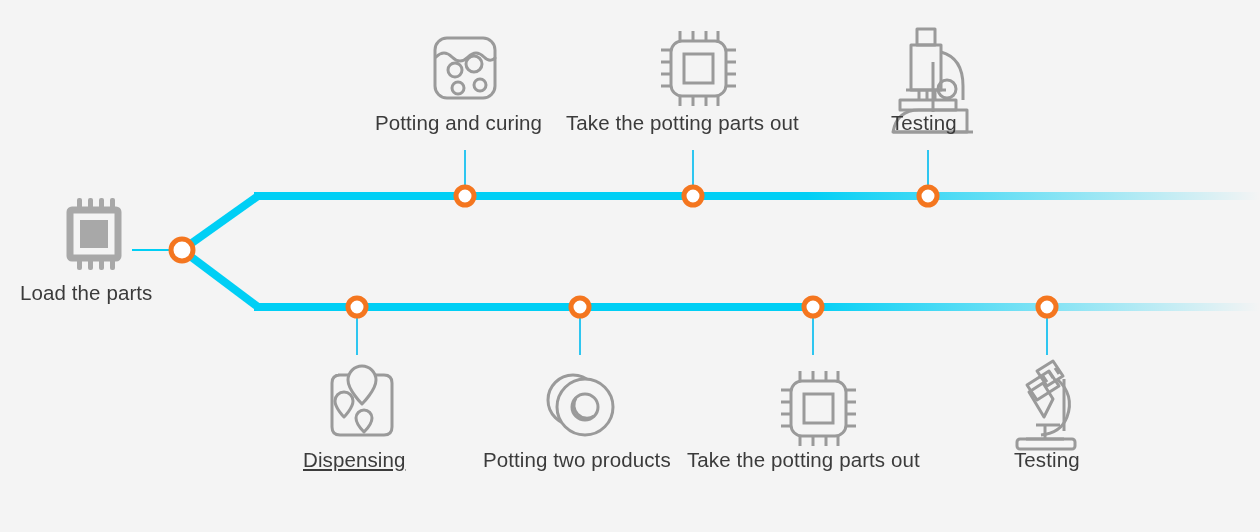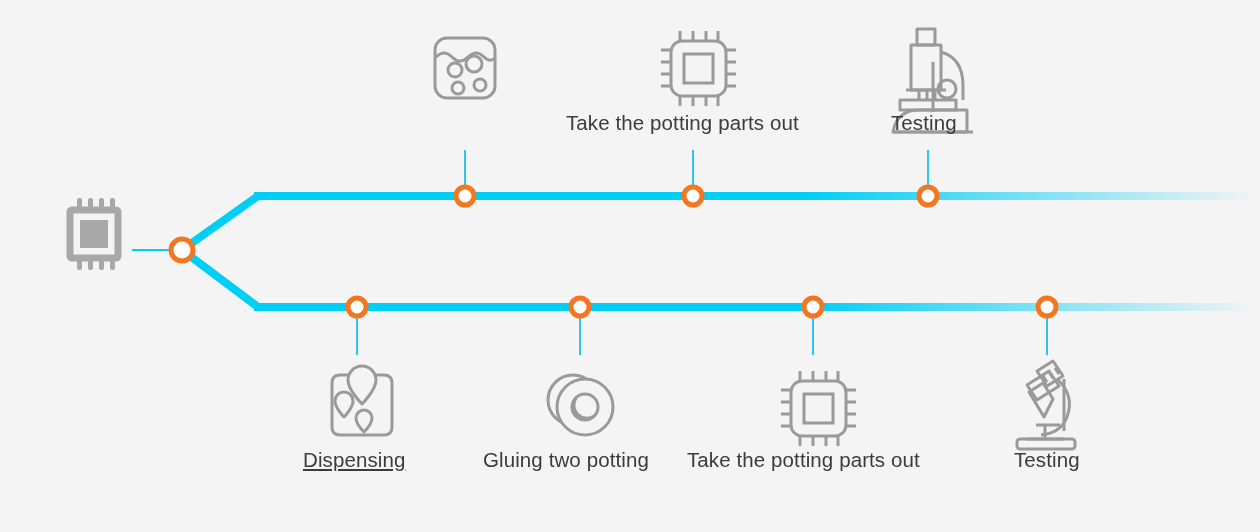--- a/index.html
+++ b/index.html
@@ -156,22 +156,24 @@
         <circle cx="580" cy="307" r="9" fill="#ffffff" stroke="#f4761f" stroke-width="5"></circle>
       </g>
     <g>
         <circle cx="813" cy="307" r="9" fill="#ffffff" stroke="#f4761f" stroke-width="5"></circle>
       </g>
     <g>
         <circle cx="1047" cy="307" r="9" fill="#ffffff" stroke="#f4761f" stroke-width="5"></circle>
       </g>
   </svg>
 
+  <div class="lbl" style="left:20px;top:283px;">Load the parts</div>
 
+  <div class="lbl" style="left:375px;top:113px;">Potting and curing</div>
   <div class="lbl" style="left:566px;top:113px;">Take the potting parts out</div>
   <div class="lbl" style="left:891px;top:113px;">Testing</div>
 
   <div class="lbl" style="left:303px;top:450px;text-decoration:underline;">Dispensing</div>
-  <div class="lbl" style="left:483px;top:450px;">Gluing two potting</div>
+  <div class="lbl" style="left:483px;top:450px;">Potting two products</div>
   <div class="lbl" style="left:687px;top:450px;">Take the potting parts out</div>
   <div class="lbl" style="left:1014px;top:450px;">Testing</div>
 
 </div>
 
 </body></html>

